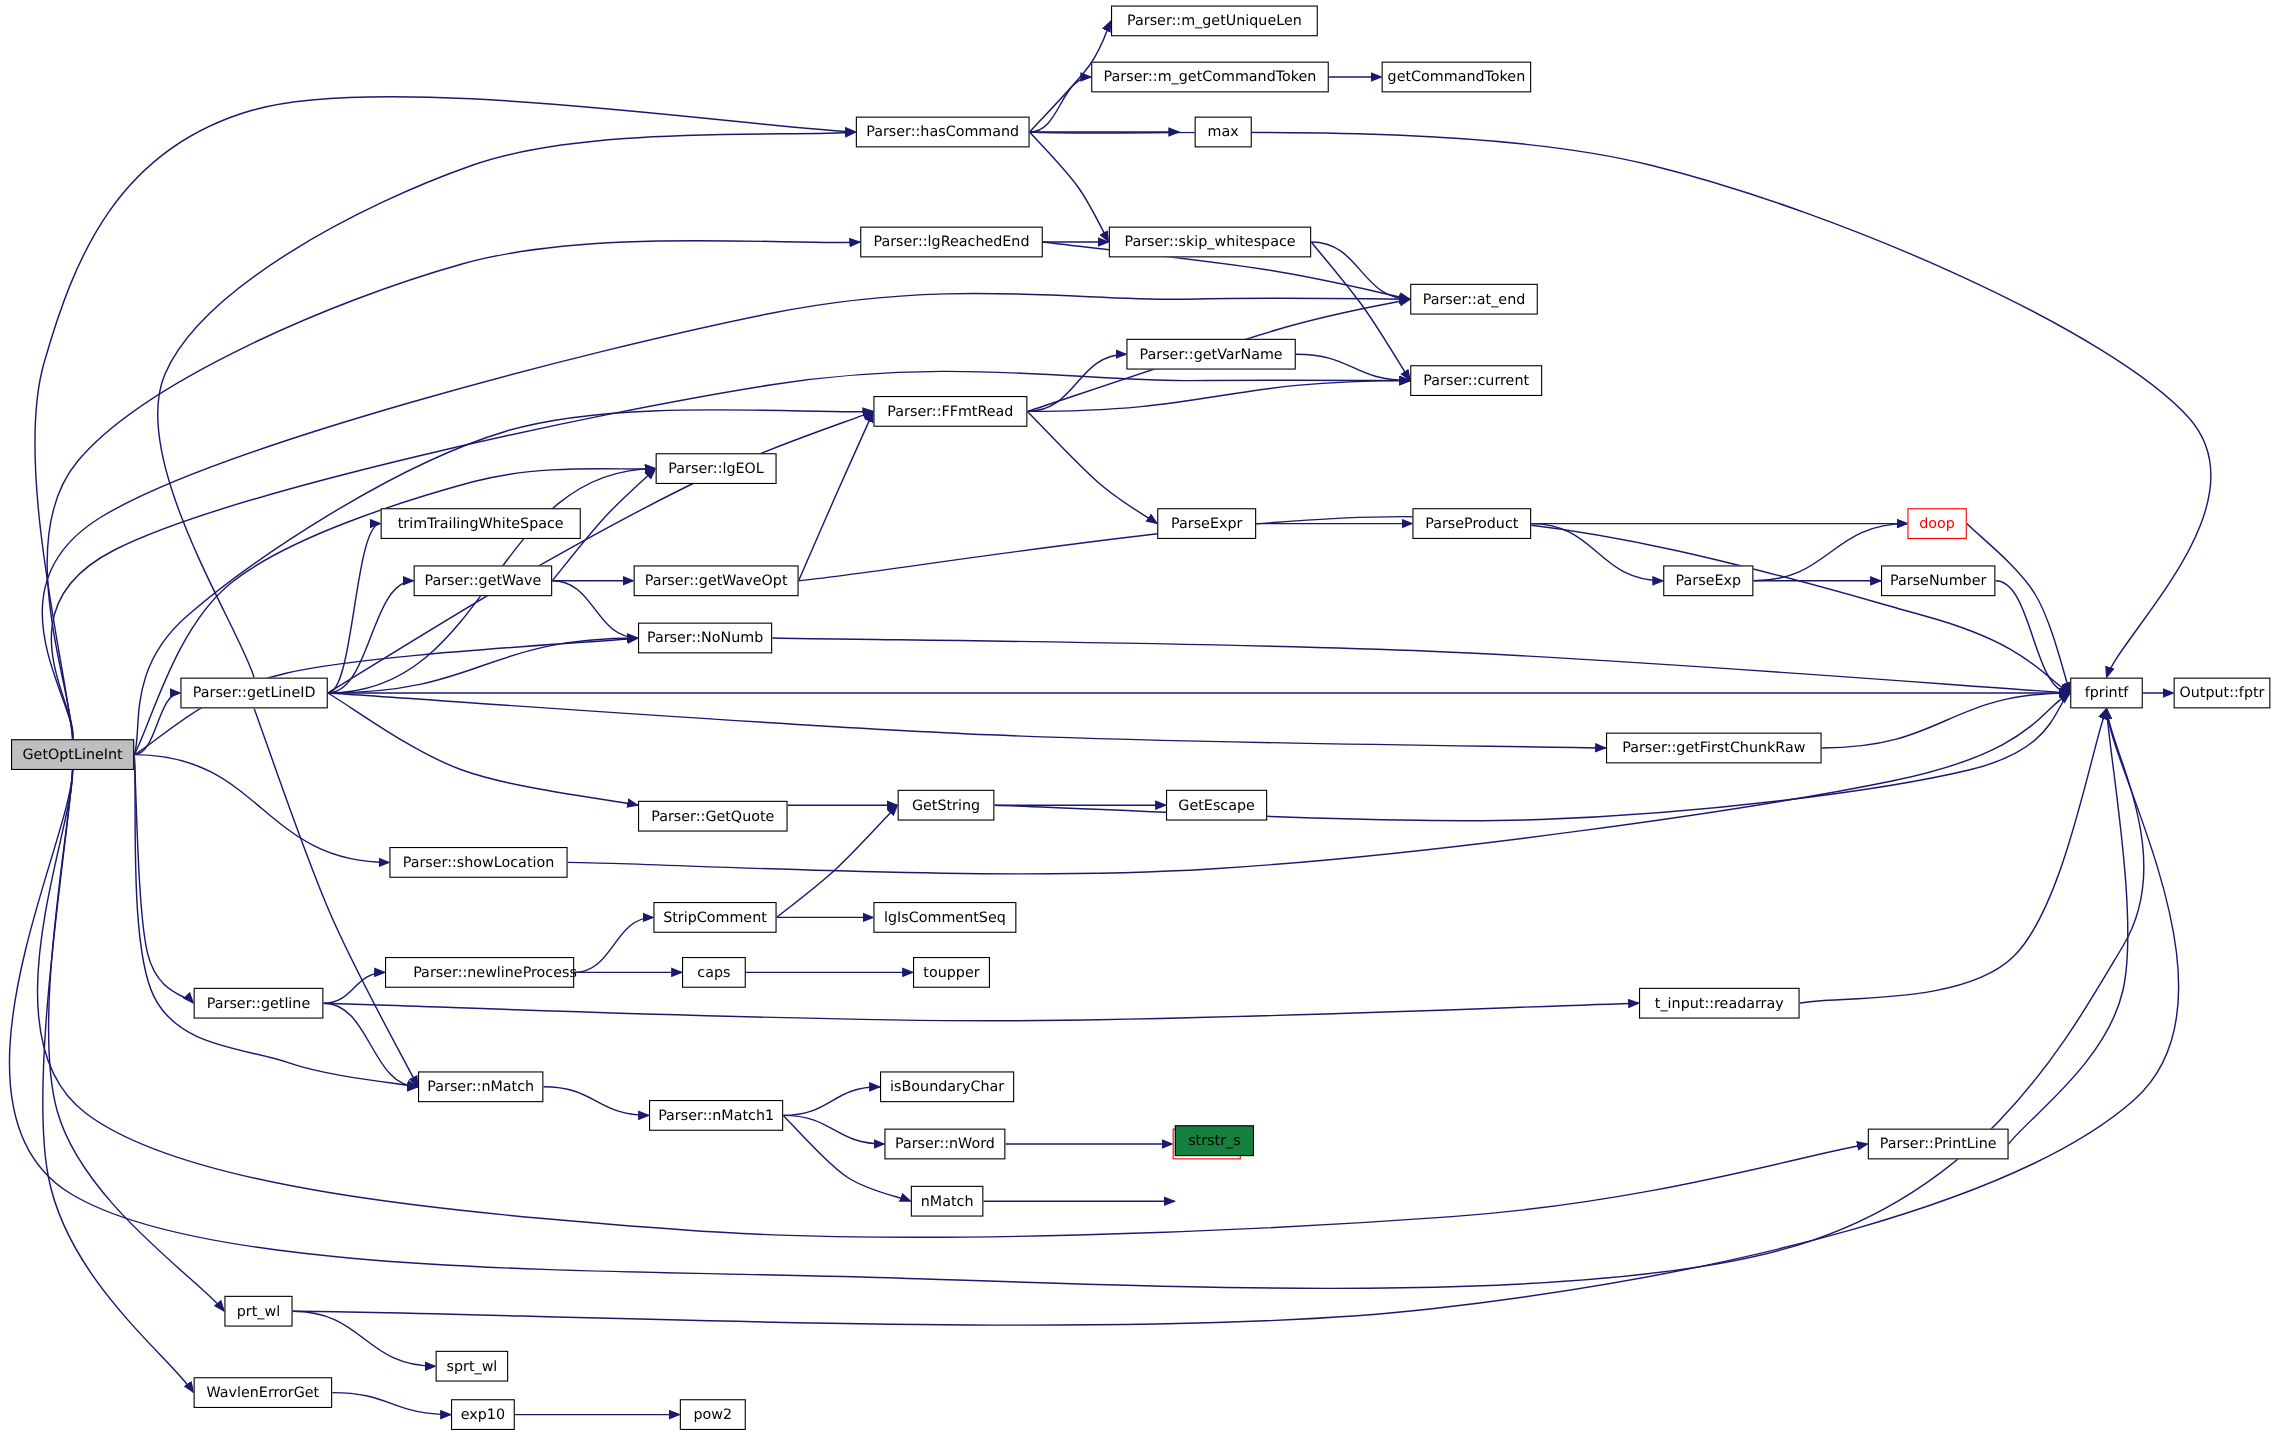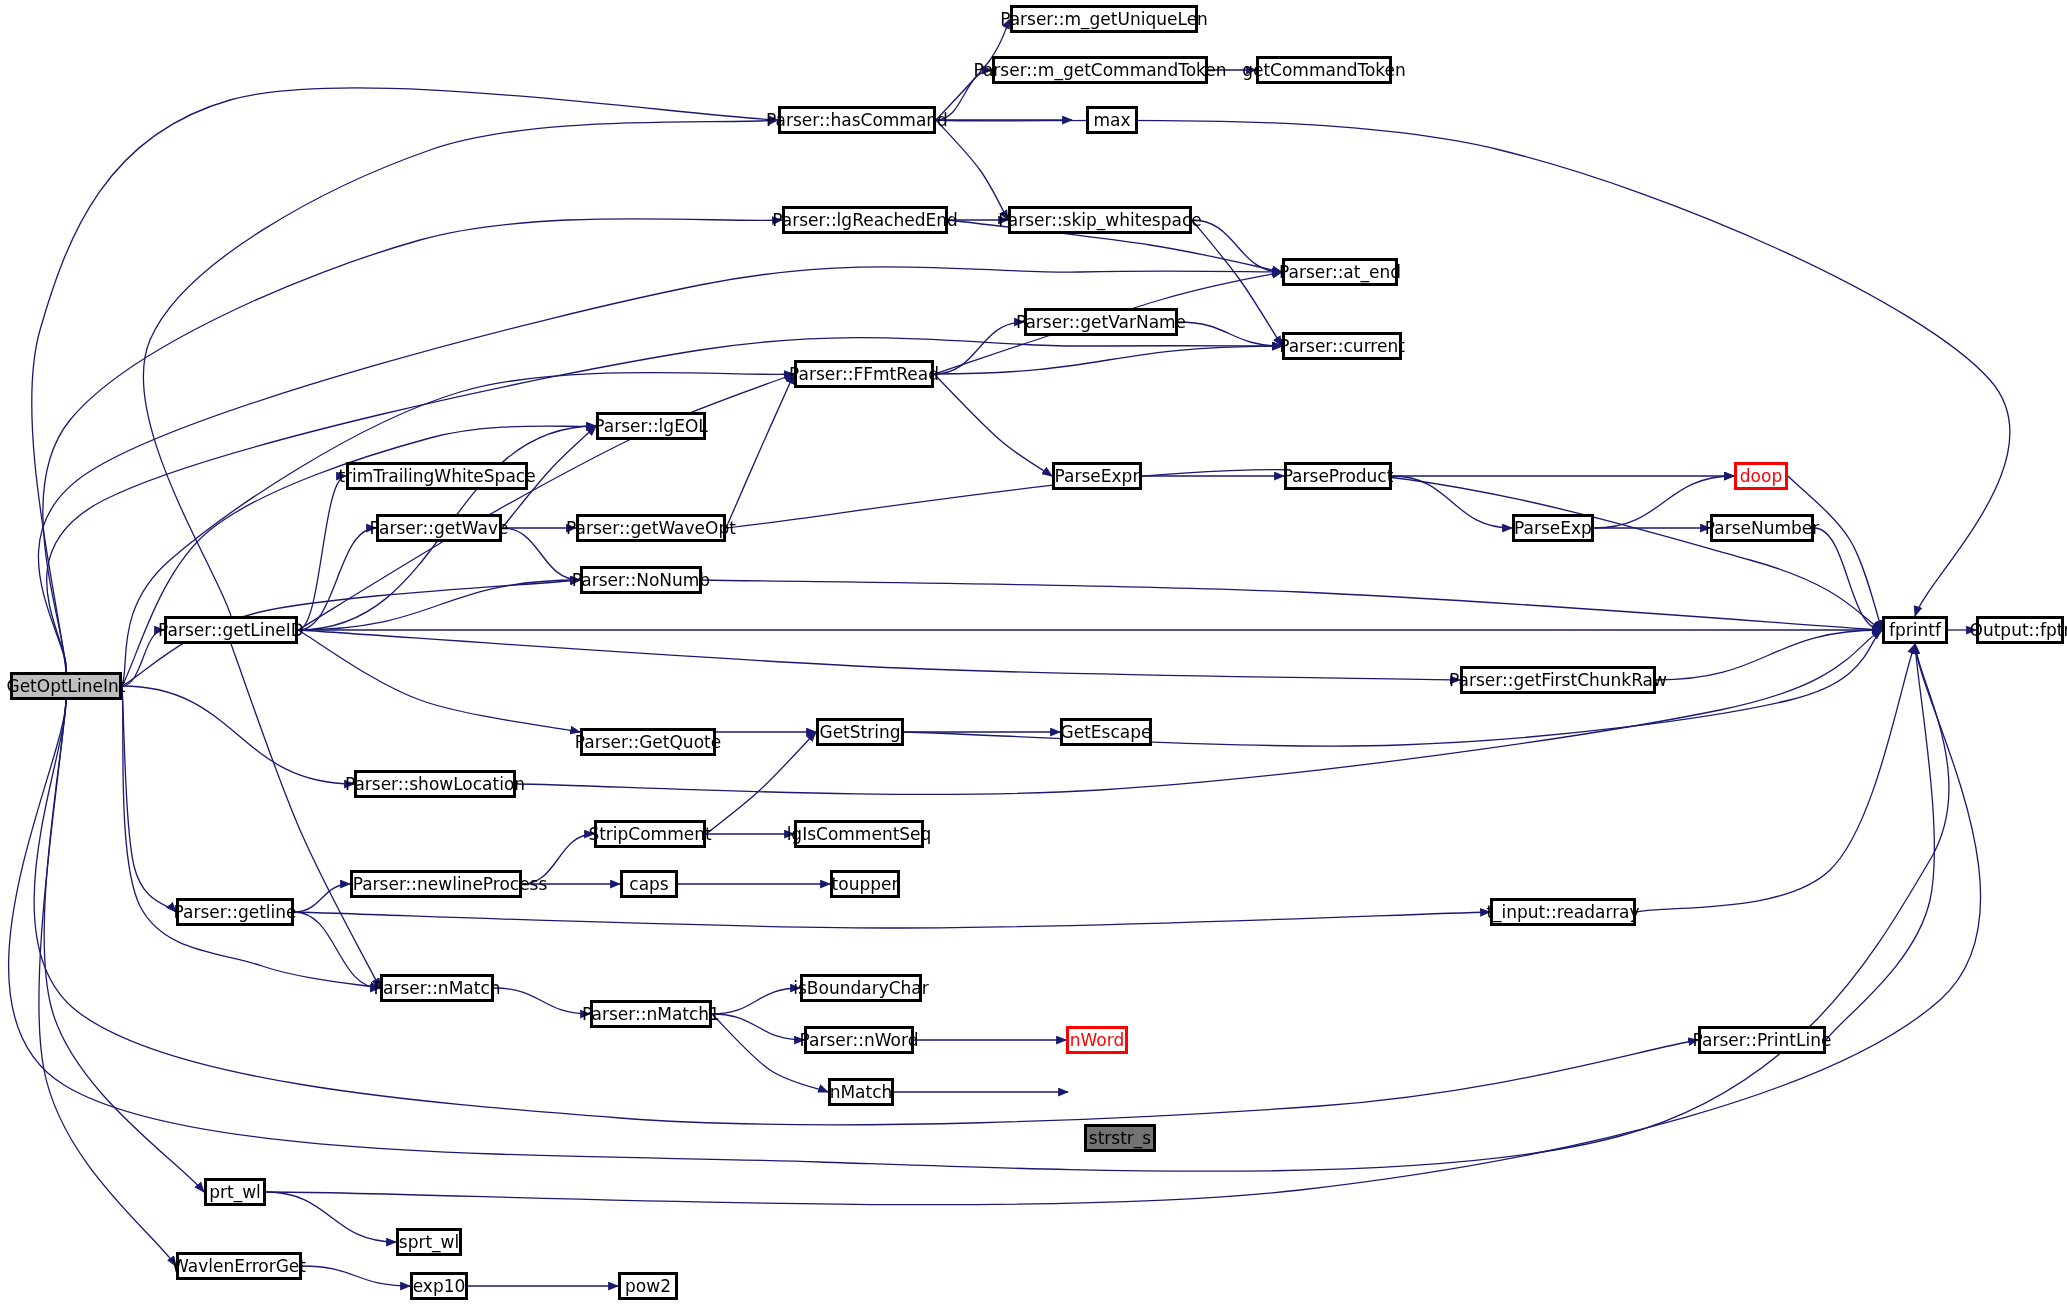--- a/index.html
+++ b/index.html
@@ -10,22 +10,22 @@
     overflow:hidden;
     font-family:"DejaVu Sans","Liberation Sans",sans-serif;
   }
   #edges{position:absolute;left:0;top:0;width:2067px;height:1304px;}
   .edge{fill:none;stroke-width:1.3px;}
   .node{
     position:absolute;
     box-sizing:border-box;
     display:flex;align-items:center;justify-content:center;
     white-space:nowrap;
-    font-size:17px;line-height:1;
-    border:3px solid #c4b5fd;
+    font-size:13px;line-height:1;
+    border:1px solid #c4b5fd;
     background:#fff;
     cursor:pointer;
   }
 </style>
 </head>
 <body>
 
 <div id="graph" style="width: 2067px; height: 1304px;">
   <svg id="edges" xmlns="http://www.w3.org/2000/svg" width="2067" height="1304">
     <defs>
@@ -151,19 +151,19 @@
     <div class="node" style="left: 830px; top: 870px; width: 70px; height: 28px; background: rgb(255, 255, 255); border-color: rgb(0, 0, 0); color: rgb(0, 0, 0);">toupper</div>
     <div class="node" style="left: 176px; top: 898px; width: 118px; height: 28px; background: rgb(255, 255, 255); border-color: rgb(0, 0, 0); color: rgb(0, 0, 0);">Parser::getline</div>
     <div class="node" style="left: 1490px; top: 898px; width: 146px; height: 28px; background: rgb(255, 255, 255); border-color: rgb(0, 0, 0); color: rgb(0, 0, 0);">t_input::readarray</div>
     <div class="node" style="left: 380px; top: 974px; width: 114px; height: 28px; background: rgb(255, 255, 255); border-color: rgb(0, 0, 0); color: rgb(0, 0, 0);">Parser::nMatch</div>
     <div class="node" style="left: 800px; top: 974px; width: 122px; height: 28px; background: rgb(255, 255, 255); border-color: rgb(0, 0, 0); color: rgb(0, 0, 0);">isBoundaryChar</div>
     <div class="node" style="left: 590px; top: 1000px; width: 122px; height: 28px; background: rgb(255, 255, 255); border-color: rgb(0, 0, 0); color: rgb(0, 0, 0);">Parser::nMatch1</div>
     <div class="node" style="left: 804px; top: 1026px; width: 110px; height: 28px; background: rgb(255, 255, 255); border-color: rgb(0, 0, 0); color: rgb(0, 0, 0);">Parser::nWord</div>
     <div class="node" style="left: 1066px; top: 1026px; width: 62px; height: 28px; background: rgb(255, 255, 255); border-color: rgb(255, 0, 0); color: rgb(255, 0, 0);">nWord</div>
     <div class="node" style="left: 1698px; top: 1026px; width: 128px; height: 28px; background: rgb(255, 255, 255); border-color: rgb(0, 0, 0); color: rgb(0, 0, 0);">Parser::PrintLine</div>
     <div class="node" style="left: 828px; top: 1078px; width: 66px; height: 28px; background: rgb(255, 255, 255); border-color: rgb(0, 0, 0); color: rgb(0, 0, 0);">nMatch</div>
-    <div class="node" style="left: 1068px; top: 1124px; width: 72px; height: 28px; background: #737373; border-color: rgb(0, 0, 0); color: rgb(0, 0, 0); margin-left: 16px;">strstr_s</div>
+    <div class="node" style="left: 1068px; top: 1023px; width: 72px; height: 28px; background: #15803d; border-color: rgb(0, 0, 0); color: rgb(0, 0, 0);">strstr_s</div>
     <div class="node" style="left: 204px; top: 1178px; width: 62px; height: 28px; background: rgb(255, 255, 255); border-color: rgb(0, 0, 0); color: rgb(0, 0, 0);">prt_wl</div>
     <div class="node" style="left: 396px; top: 1228px; width: 66px; height: 28px; background: rgb(255, 255, 255); border-color: rgb(0, 0, 0); color: rgb(0, 0, 0);">sprt_wl</div>
     <div class="node" style="left: 176px; top: 1252px; width: 126px; height: 28px; background: rgb(255, 255, 255); border-color: rgb(0, 0, 0); color: rgb(0, 0, 0);">WavlenErrorGet</div>
     <div class="node" style="left: 410px; top: 1272px; width: 58px; height: 28px; background: rgb(255, 255, 255); border-color: rgb(0, 0, 0); color: rgb(0, 0, 0);">exp10</div>
     <div class="node" style="left: 618px; top: 1272px; width: 60px; height: 28px; background: rgb(255, 255, 255); border-color: rgb(0, 0, 0); color: rgb(0, 0, 0);">pow2</div>
   </div>
 
 </body></html>

